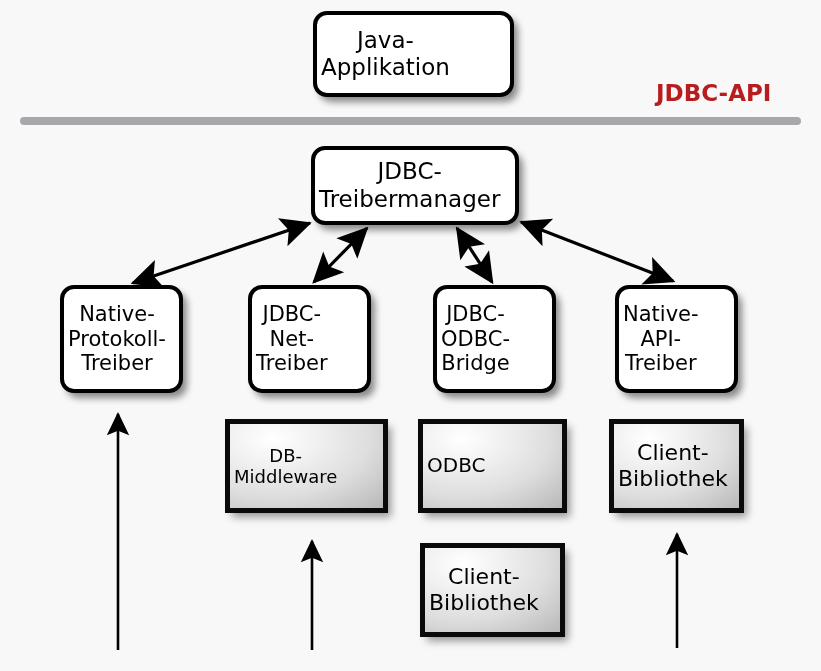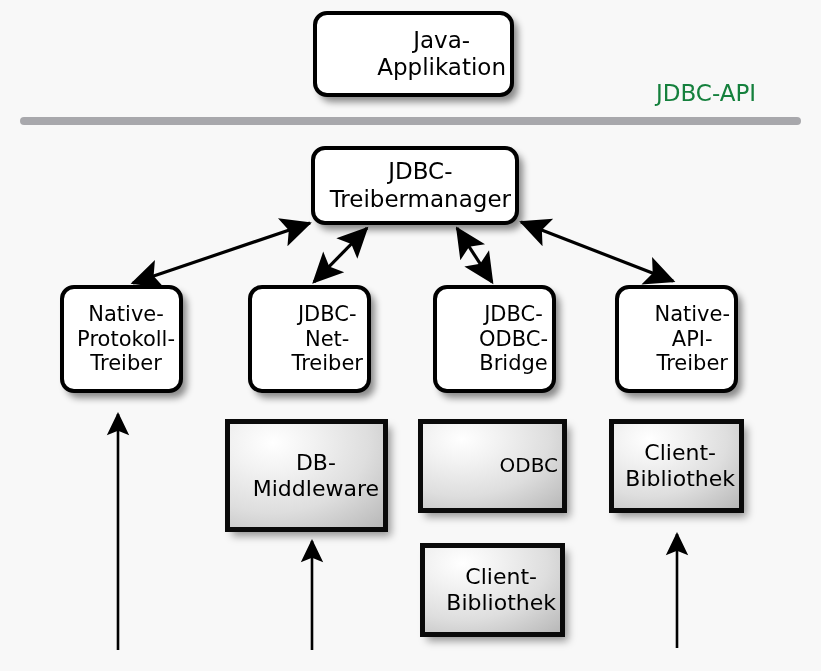--- a/index.html
+++ b/index.html
@@ -30,21 +30,21 @@
     pointer-events: none;
     z-index: 1;
   }
 
   
   .node {
     position: absolute;
     box-sizing: border-box;
     display: flex;
     align-items: center;
-    justify-content: flex-end;
+    justify-content: flex-start;
     text-align: center;
     color: #000;
     z-index: 3;
     line-height: 1.18;
   }
   .node .label {
     display: block;
     white-space: pre-line;
     padding: 0 4px;
   }
@@ -73,23 +73,24 @@
 
   
   #api-line {
     position: absolute;
     background: #a8a8ac;
     border-radius: 4px;
     z-index: 2;
   }
   #api-label {
     position: absolute;
-    color: #15803d;
+    color: #b91c1c;
     white-space: nowrap;
     z-index: 3;
+    font-weight: bold;
   }
 </style>
 </head>
 <body>
 
 <div id="diagram">
 
   <svg id="arrow-layer" viewBox="0 0 821 671" xmlns="http://www.w3.org/2000/svg">
     <defs>
       <marker id="ah" markerWidth="11" markerHeight="11" refX="9.4" refY="5.5" orient="auto" markerUnits="strokeWidth">
@@ -138,21 +139,21 @@
       <div class="node rounded" style="left: 433px; top: 285px; width: 123px; height: 108px; font-size: 21px;">
         <span class="label">JDBC-
 ODBC-
 Bridge</span>
       </div>
       <div class="node rounded" style="left: 615px; top: 285px; width: 123px; height: 108px; font-size: 21px;">
         <span class="label">Native-
 API-
 Treiber</span>
       </div>
-      <div class="node gradient" style="left: 225px; top: 419px; width: 163px; height: 113px; font-size: 22px;">
+      <div class="node gradient" style="left: 225px; top: 419px; width: 163px; height: 94px; font-size: 18px;">
         <span class="label">DB-
 Middleware</span>
       </div>
       <div class="node gradient" style="left: 418px; top: 419px; width: 149px; height: 94px; font-size: 20px;">
         <span class="label">ODBC</span>
       </div>
       <div class="node gradient" style="left: 609px; top: 419px; width: 135px; height: 94px; font-size: 22px;">
         <span class="label">Client-
 Bibliothek</span>
       </div>

